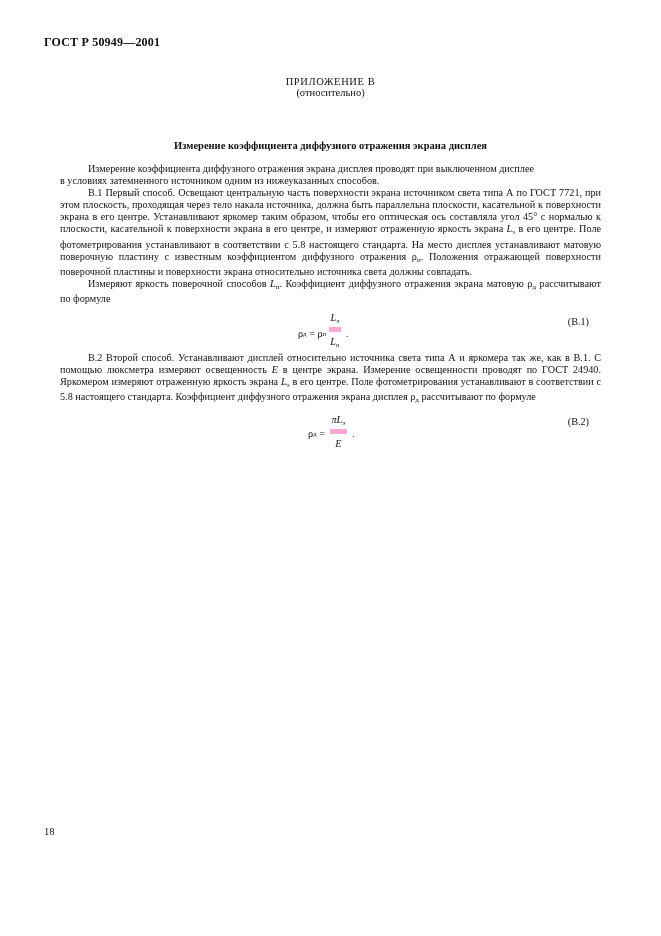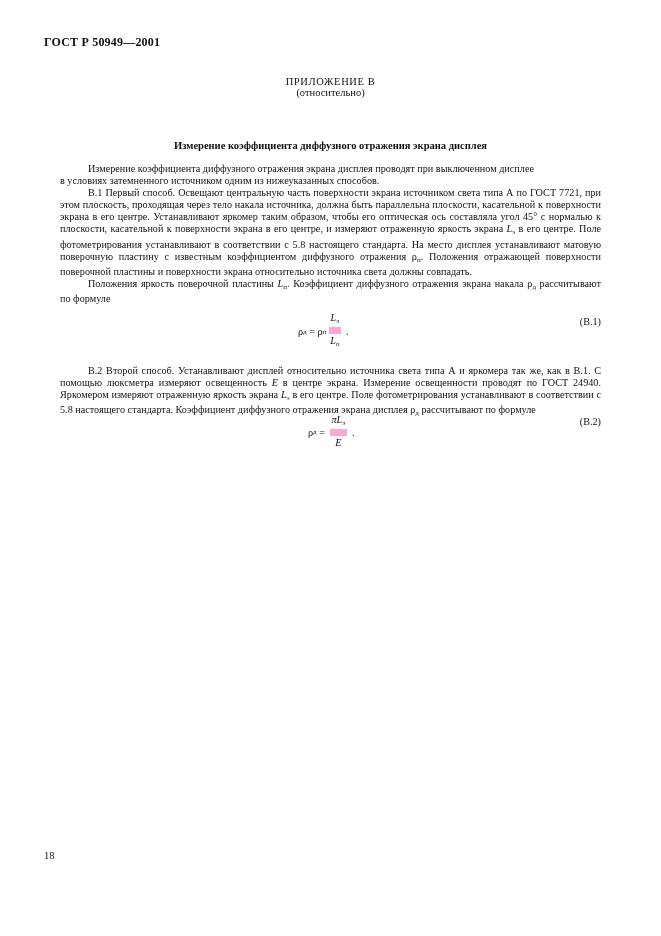--- a/index.html
+++ b/index.html
@@ -27,27 +27,27 @@
   }
   .body-text p { margin: 0; text-indent: 28px; }
   .body-text p.noindent { text-indent: 0; }
   .formula-row {
     position: absolute; left: 60px; width: 541px; font-size: 10.2px;
   }
   .formula {
     position: absolute; display: flex; align-items: center;
   }
   .frac { display: inline-flex; flex-direction: column; align-items: center; margin: 0 2px; }
-  .frac .num { border-bottom: 7px solid #f9a8d4; padding: 0 2px; line-height: 11px; font-style: italic; }
-  .frac .den { line-height: 14px; font-style: italic; padding: 0 2px; }
-  .eqnum { position: absolute; right: 0; }
+  .frac .num { border-bottom: 5px solid #f9a8d4; padding: 0 2px; line-height: 11px; font-style: italic; }
+  .frac .den { line-height: 19px; font-style: italic; padding: 0 2px; }
+  .eqnum { position: absolute; right: 12px; }
   i { font-style: italic; }
   sub { font-size: 7px; vertical-align: -2px; }
   .page-number {
-    position: absolute; left: 44px; top: 826px; font-size: 10.5px; margin-top: 24px;
+    position: absolute; left: 44px; top: 826px; font-size: 10.5px;
   }
 </style>
 </head>
 <body>
 
 <div class="page-header">ГОСТ Р 50949—2001</div>
 
 <div class="appendix">
   <div class="t">ПРИЛОЖЕНИЕ В</div>
   <div>(относительно)</div>
@@ -56,40 +56,40 @@
 <div class="section-title">Измерение коэффициента диффузного отражения экрана дисплея</div>
 
 <div class="body-text" style="top:163px;">
   <p>
     <span>Измерение коэффициента диффузного отражения экрана дисплея проводят при выключенном дисплее</span>
   </p>
   <p class="noindent">
     <span>в условиях затемненного источником одним из нижеуказанных способов.</span>
   </p>
   <p><span>В.1 Первый способ. Освещают центральную часть поверхности экрана источником света типа А по ГОСТ 7721, при этом плоскость, проходящая через тело накала источника, должна быть параллельна плоскости, касательной к поверхности экрана в его центре. Устанавливают яркомер таким образом, чтобы его оптическая ось составляла угол 45° с нормалью к плоскости, касательной к поверхности экрана в его центре, и измеряют отраженную яркость экрана </span><i>L</i><sub>э</sub><span> в его центре. Поле фотометрирования устанавливают в соответствии с 5.8 настоящего стандарта. На место дисплея устанавливают матовую поверочную пластину с известным коэффициентом диффузного отражения </span><span>ρ</span><sub>п</sub><span>. Положения отражающей поверхности поверочной пластины и поверхности экрана относительно источника света должны совпадать.</span></p>
-  <p><span>Положения яркость поверочной пластины </span><i>L</i><sub>п</sub><span>. Коэффициент диффузного отражения экрана накала </span><span>ρ</span><sub>д</sub><span> рассчитывают по формуле</span></p>
+  <p><span>Измеряют яркость поверочной способов </span><i>L</i><sub>п</sub><span>. Коэффициент диффузного отражения экрана матовую </span><span>ρ</span><sub>д</sub><span> рассчитывают по формуле</span></p>
 </div>
 
 <div class="formula-row" style="top:312px; height:36px;">
   <div class="formula" style="left:238px; top:0;">
     <span>ρ</span>
       <sub>д</sub>
     <span style="white-space:pre"> = </span>
     <span>ρ</span>
       <sub>п</sub>
     <span class="frac">
       <span class="num"><span>L</span><sub>э</sub></span>
       <span class="den"><span>L</span><sub>п</sub></span>
     </span>
     <span style="white-space:pre"> .</span>
   </div>
   <span class="eqnum" style="top:4px;">(В.1)</span>
 </div>
 
-<div class="body-text" style="top:365px;">
+<div class="body-text" style="top:352px;">
   <p><span>В.2 Второй способ. Устанавливают дисплей относительно источника света типа А и яркомера так же, как в В.1. С помощью люксметра измеряют освещенность </span><i>E</i><span> в центре экрана. Измерение освещенности проводят по ГОСТ 24940. Яркомером измеряют отраженную яркость экрана </span><i>L</i><sub>э</sub><span> в его центре. Поле фотометрирования устанавливают в соответствии с 5.8 настоящего стандарта. Коэффициент диффузного отражения экрана дисплея </span><span>ρ</span><sub>д</sub><span> рассчитывают по формуле</span></p>
 </div>
 
 <div class="formula-row" style="top:414px; height:36px;">
   <div class="formula" style="left:248px; top:0;">
     <span>ρ</span>
       <sub>д</sub>
     <span style="white-space:pre"> = </span>
     <span class="frac">
       <span class="num"><span>πL</span><sub>э</sub></span>

